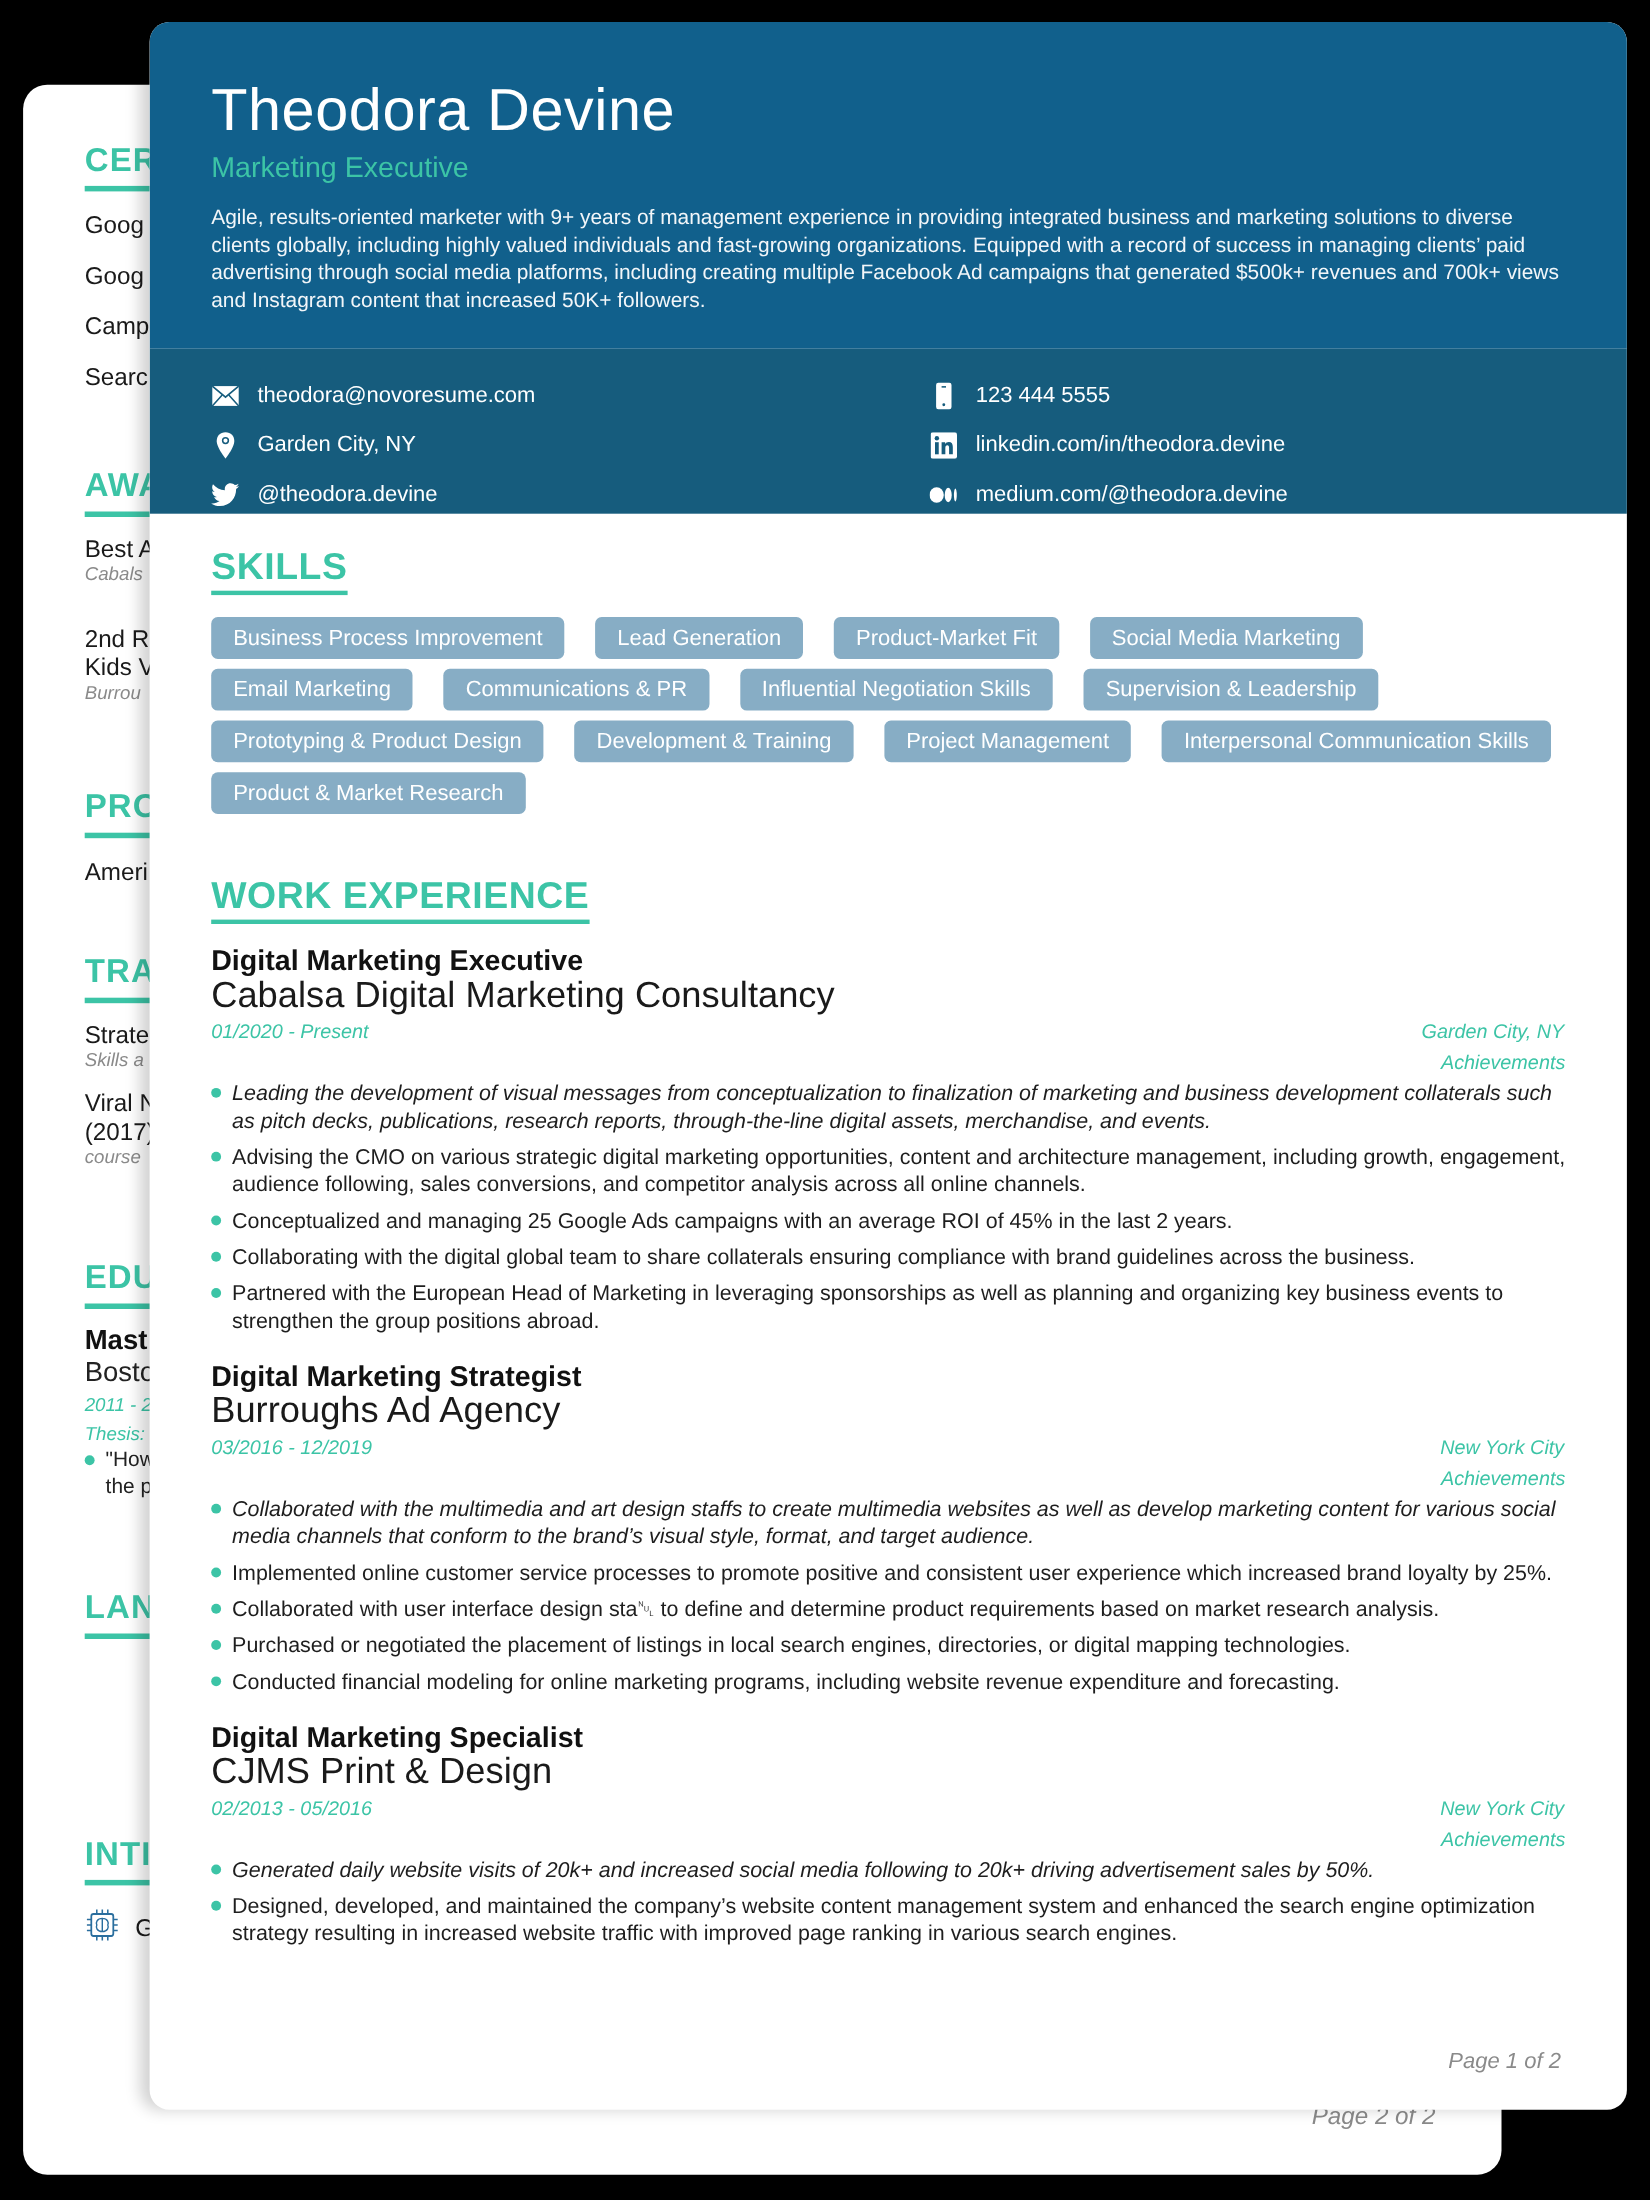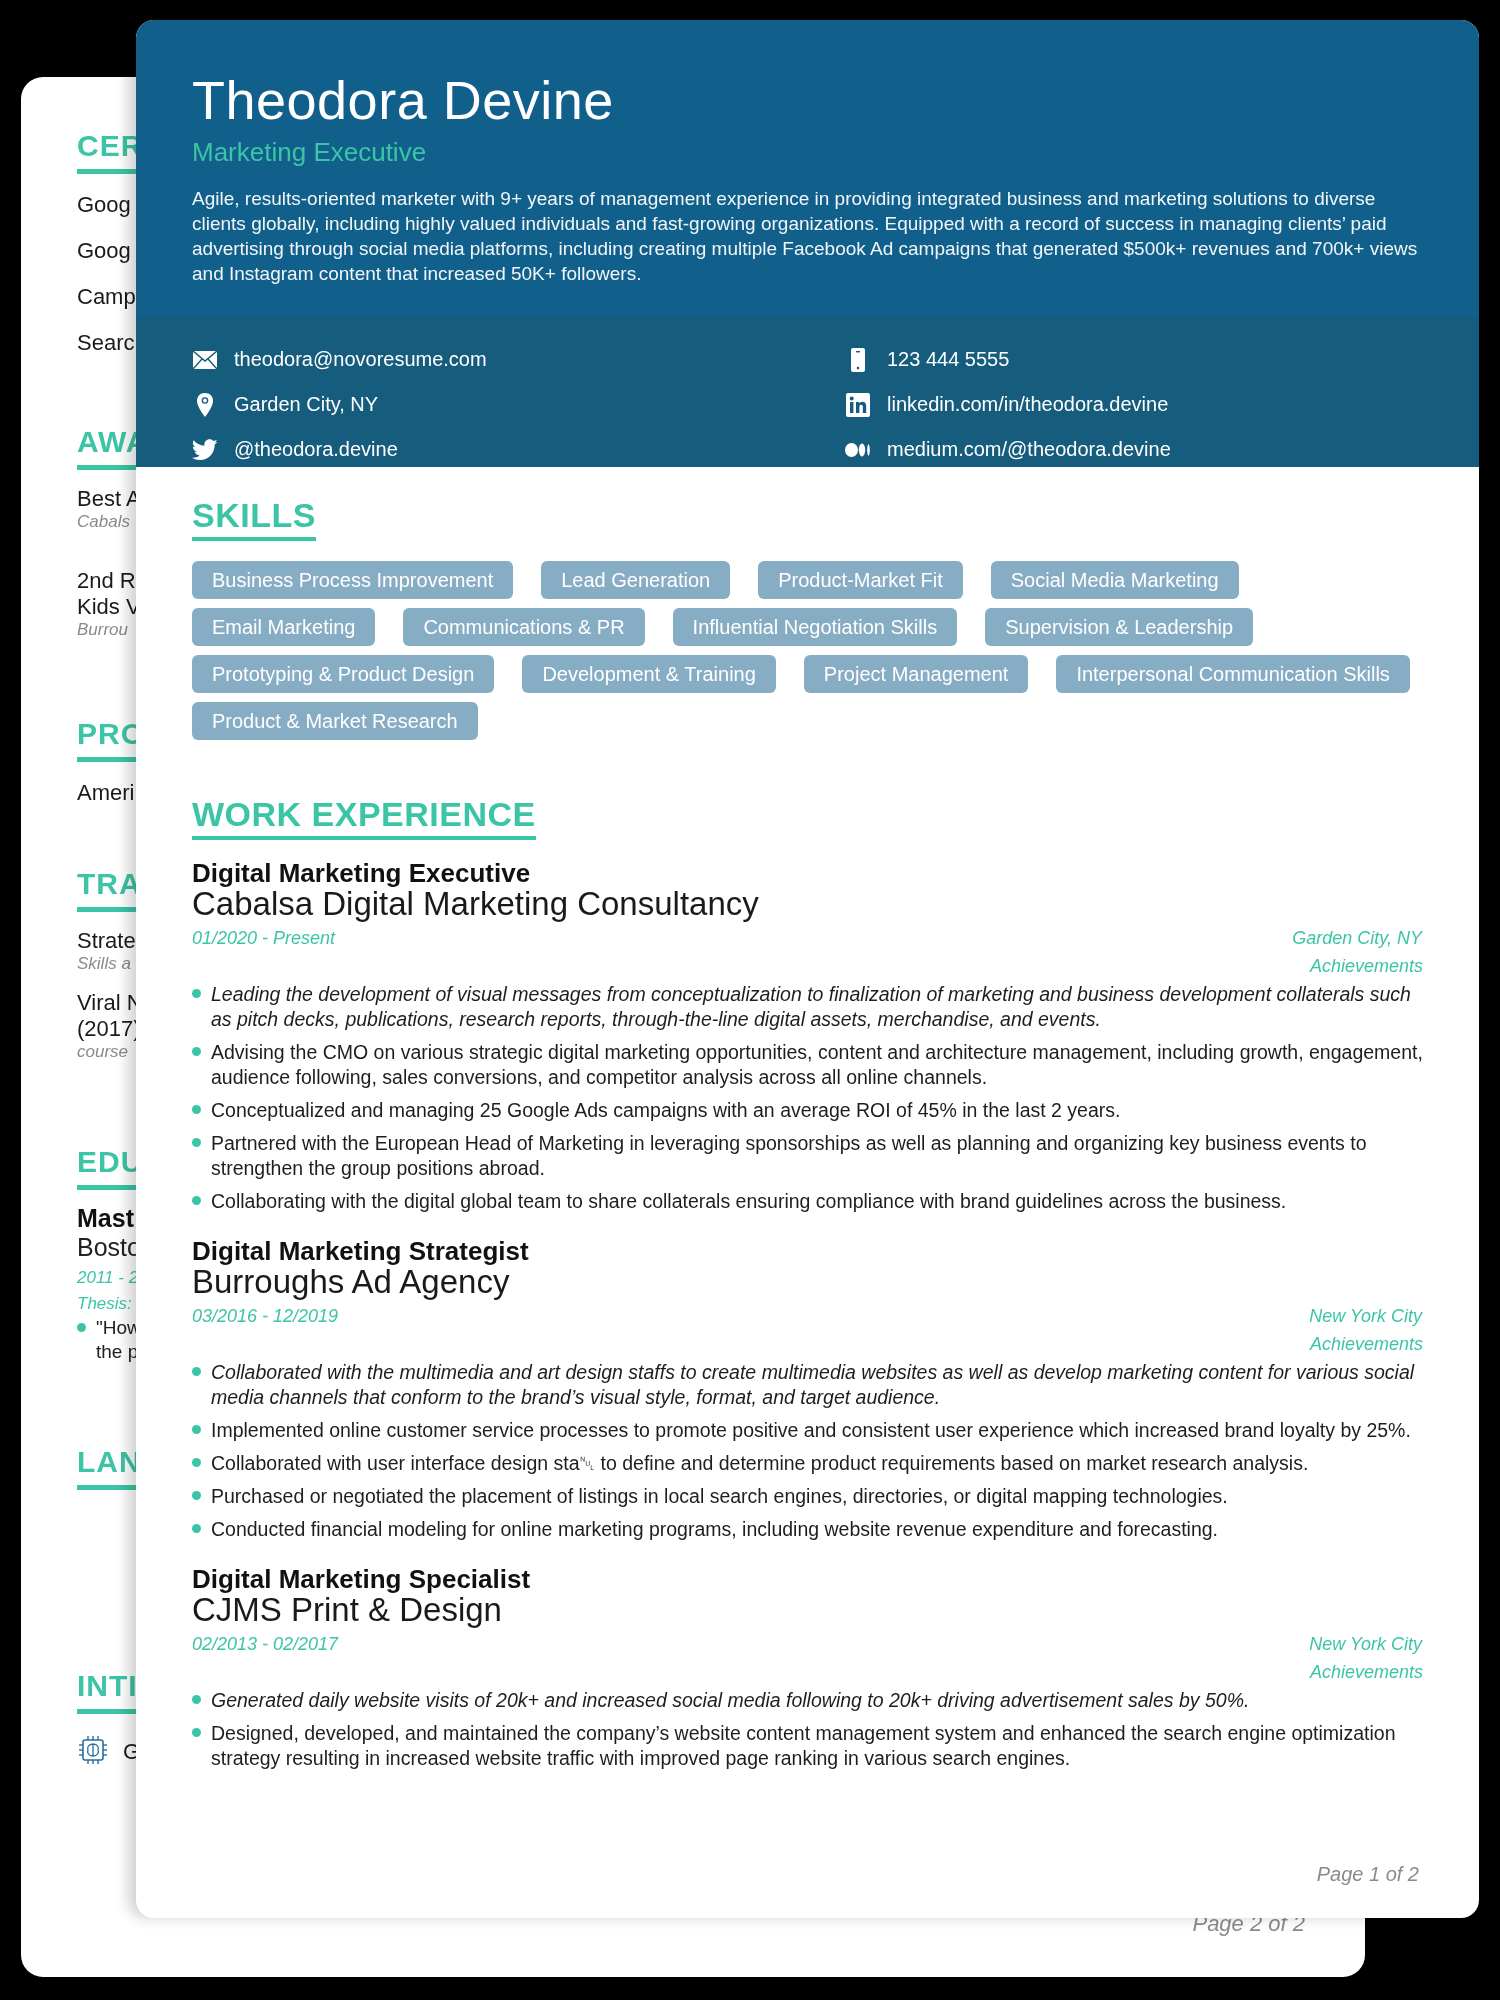--- a/index.html
+++ b/index.html
@@ -264,25 +264,25 @@
           <li>
               <span class="dot"></span>
               <span>Advising the CMO on various strategic digital marketing opportunities, content and architecture management, including growth, engagement, audience following, sales conversions, and competitor analysis across all online channels.</span>
             </li>
           <li>
               <span class="dot"></span>
               <span>Conceptualized and managing 25 Google Ads campaigns with an average ROI of 45% in the last 2 years.</span>
             </li>
           <li>
               <span class="dot"></span>
+              <span>Collaborating with the digital global team to share collaterals ensuring compliance with brand guidelines across the business.</span>
+            </li>
+          <li>
+              <span class="dot"></span>
               <span>Partnered with the European Head of Marketing in leveraging sponsorships as well as planning and organizing key business events to strengthen the group positions abroad.</span>
-            </li>
-          <li>
-              <span class="dot"></span>
-              <span>Collaborating with the digital global team to share collaterals ensuring compliance with brand guidelines across the business.</span>
             </li>
         </ul>
       </div>
 
       <div class="job">
         <div class="job-title">Digital Marketing Strategist</div>
         <div class="job-company">Burroughs Ad Agency</div>
         <div class="job-meta">
           <span class="teal-i">03/2016 - 12/2019</span>
           <span class="teal-i">New York City</span>
@@ -309,21 +309,21 @@
               <span class="dot"></span>
               <span>Conducted financial modeling for online marketing programs, including website revenue expenditure and forecasting.</span>
             </li>
         </ul>
       </div>
 
       <div class="job">
         <div class="job-title">Digital Marketing Specialist</div>
         <div class="job-company">CJMS Print &amp; Design</div>
         <div class="job-meta">
-          <span class="teal-i">02/2013 - 02/2017</span>
+          <span class="teal-i">02/2013 - 05/2016</span>
           <span class="teal-i">New York City</span>
         </div>
         <div class="teal-i ach-label">Achievements</div>
         <ul class="bullets">
           <li>
               <span class="dot"></span>
               <span>Generated daily website visits of 20k+ and increased social media following to 20k+ driving advertisement sales by 50%.</span>
             </li>
           <li>
               <span class="dot"></span>

